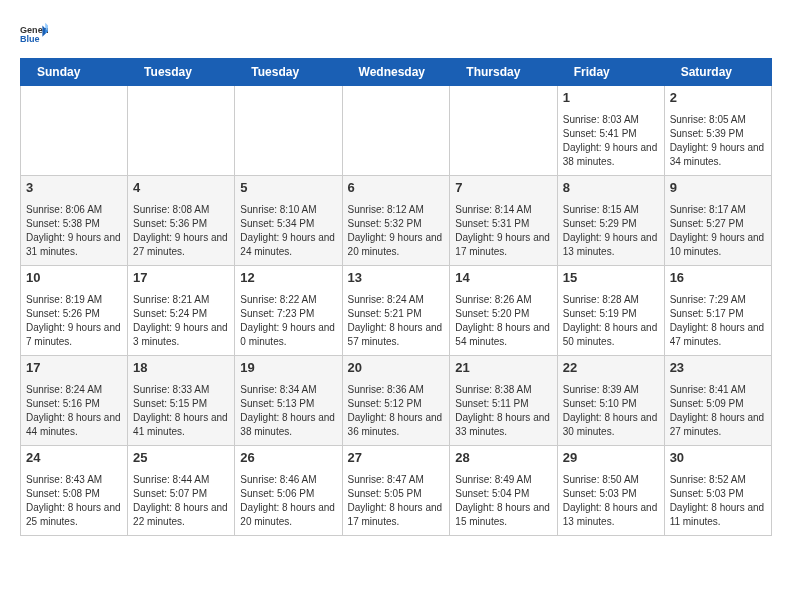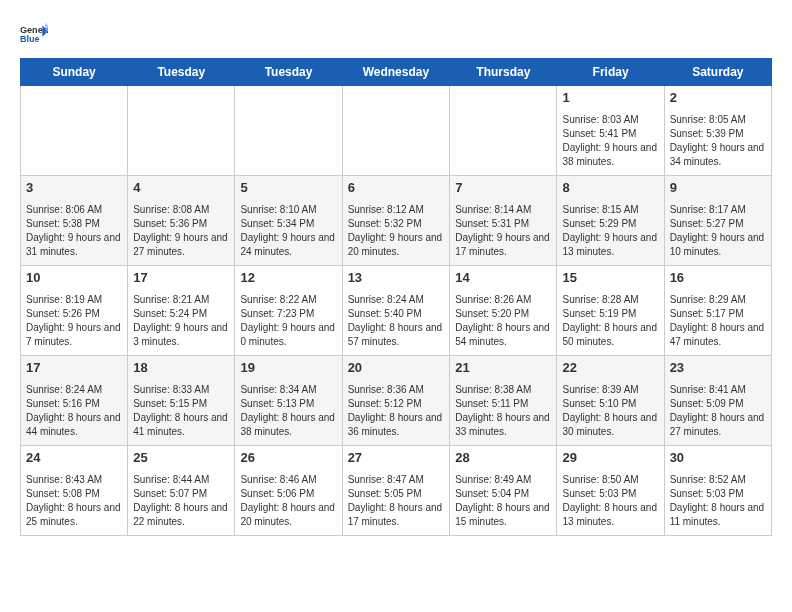--- a/index.html
+++ b/index.html
@@ -38,22 +38,22 @@
       color: #555;
     }
     table {
       width: 100%;
       border-collapse: collapse;
       font-size: 11px;
     }
     thead tr th {
       background: #1a5fb4;
       color: #fff;
-      padding: 6px 4px;
-      text-align: center;
+      padding: 6px 16px;
+      text-align: left;
       font-weight: bold;
       font-size: 12px;
       border: 1px solid #1a5fb4;
     }
     tbody tr td {
       vertical-align: top;
       padding: 4px 5px;
       border: 1px solid #ccc;
       height: 90px;
       width: 108px;
@@ -199,41 +199,41 @@
         <td>
           <div class="day-number">12</div>
           <div class="day-info">Sunrise: 8:22 AM
 Sunset: 7:23 PM
 Daylight: 9 hours
 and 0 minutes.</div>
         </td>
         <td>
           <div class="day-number">13</div>
           <div class="day-info">Sunrise: 8:24 AM
-Sunset: 5:40 PM
+Sunset: 5:21 PM
 Daylight: 8 hours
 and 57 minutes.</div>
         </td>
         <td>
           <div class="day-number">14</div>
           <div class="day-info">Sunrise: 8:26 AM
 Sunset: 5:20 PM
 Daylight: 8 hours
 and 54 minutes.</div>
         </td>
         <td>
           <div class="day-number">15</div>
           <div class="day-info">Sunrise: 8:28 AM
 Sunset: 5:19 PM
 Daylight: 8 hours
 and 50 minutes.</div>
         </td>
         <td>
           <div class="day-number">16</div>
-          <div class="day-info">Sunrise: 8:29 AM
+          <div class="day-info">Sunrise: 7:29 AM
 Sunset: 5:17 PM
 Daylight: 8 hours
 and 47 minutes.</div>
         </td>
       </tr>
       <tr>
         <td>
           <div class="day-number">17</div>
           <div class="day-info">Sunrise: 8:24 AM
 Sunset: 5:16 PM

